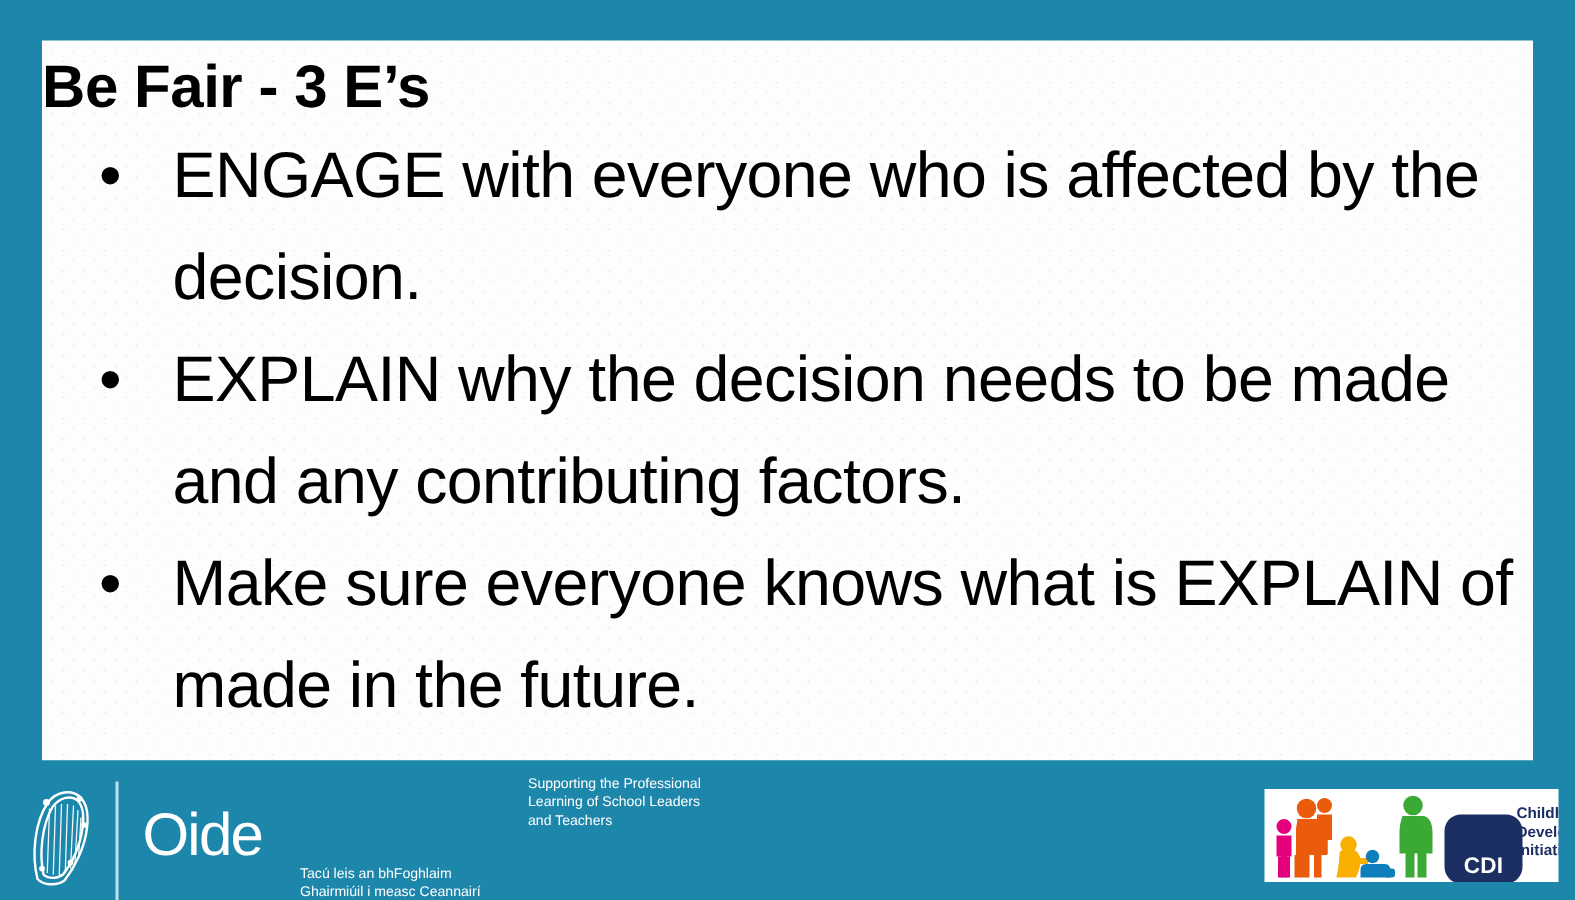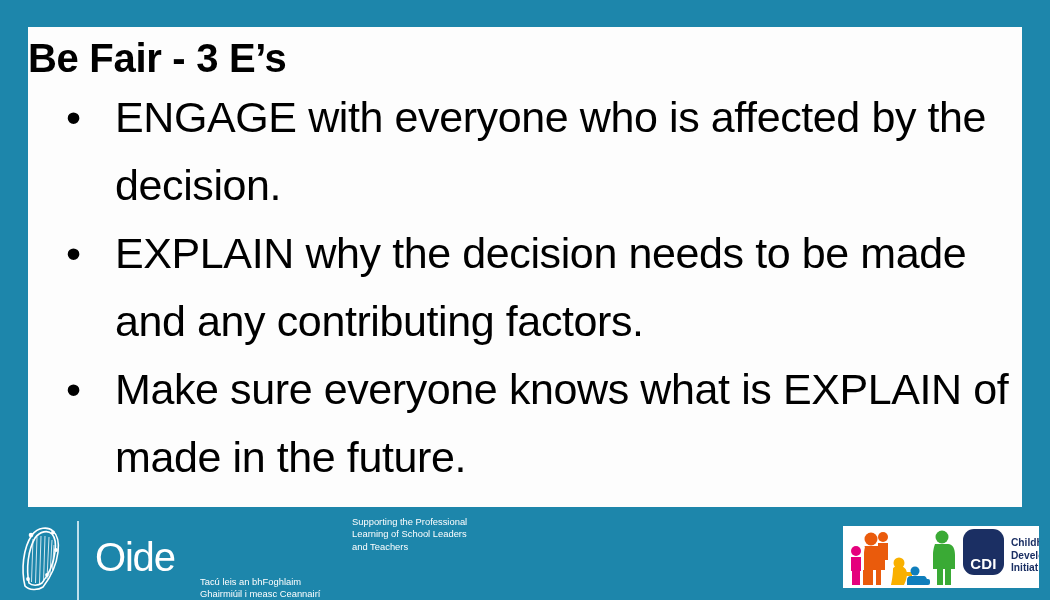--- a/index.html
+++ b/index.html
@@ -131,22 +131,22 @@
 
   .cdi-figures {
     position: absolute;
     left: 0; top: 0;
     width: 118px; height: 62px;
   }
 
   .cdi-mark {
     position: absolute;
     left: 120px;
-    top: 3px;
-    width: 41px;
+    top: 17px;
+    width: 52px;
     height: 46px;
     background: #1b2f63;
     border-radius: 11px;
   }
 
   .cdi-mark-text {
     position: absolute;
     left: 0; right: 0;
     bottom: 3px;
     text-align: center;

